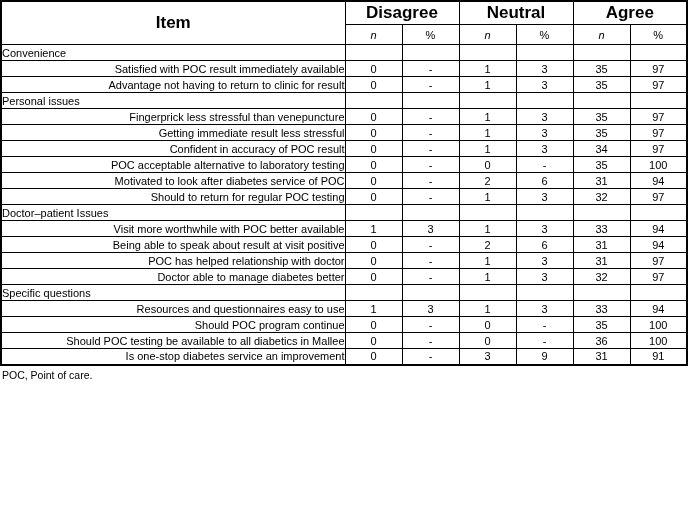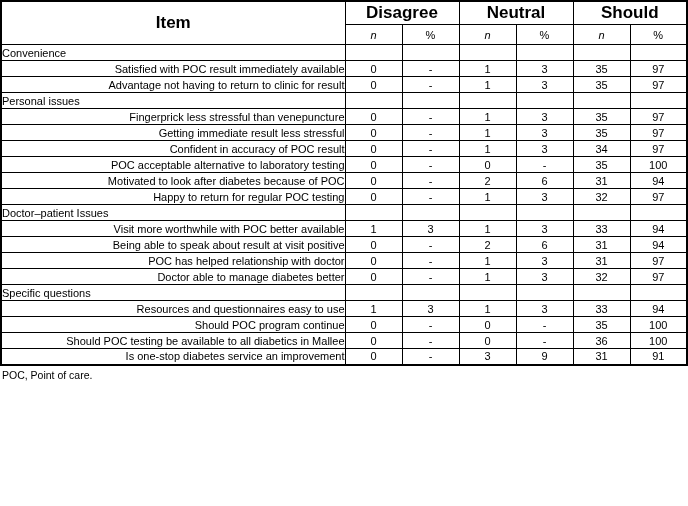--- a/index.html
+++ b/index.html
@@ -71,21 +71,21 @@
       <col>
       <col>
       <col>
       <col>
   </colgroup>
   <thead>
     <tr class="group-row">
       <th class="item-head" rowspan="2">Item</th>
       <th colspan="2">Disagree</th>
       <th colspan="2">Neutral</th>
-      <th colspan="2">Should</th>
+      <th colspan="2">Agree</th>
     </tr>
     <tr class="sub-row">
       <th class="italic-n">n</th>
       <th>%</th>
       <th class="italic-n">n</th>
       <th>%</th>
       <th class="italic-n">n</th>
       <th>%</th>
     </tr>
   </thead>
@@ -156,30 +156,30 @@
       <tr>
         <td class="item-cell">POC acceptable alternative to laboratory testing</td>
         <td class="num-cell">0</td>
         <td class="num-cell">-</td>
         <td class="num-cell">0</td>
         <td class="num-cell">-</td>
         <td class="num-cell">35</td>
         <td class="num-cell">100</td>
       </tr>
       <tr>
-        <td class="item-cell">Motivated to look after diabetes because of POC</td>
+        <td class="item-cell">Motivated to look after diabetes service of POC</td>
         <td class="num-cell">0</td>
         <td class="num-cell">-</td>
         <td class="num-cell">2</td>
         <td class="num-cell">6</td>
         <td class="num-cell">31</td>
         <td class="num-cell">94</td>
       </tr>
       <tr>
-        <td class="item-cell">Happy to return for regular POC testing</td>
+        <td class="item-cell">Should to return for regular POC testing</td>
         <td class="num-cell">0</td>
         <td class="num-cell">-</td>
         <td class="num-cell">1</td>
         <td class="num-cell">3</td>
         <td class="num-cell">32</td>
         <td class="num-cell">97</td>
       </tr>
       <tr>
         <td class="section-cell">Doctor–patient Issues</td>
         <td class="num-cell"></td>

